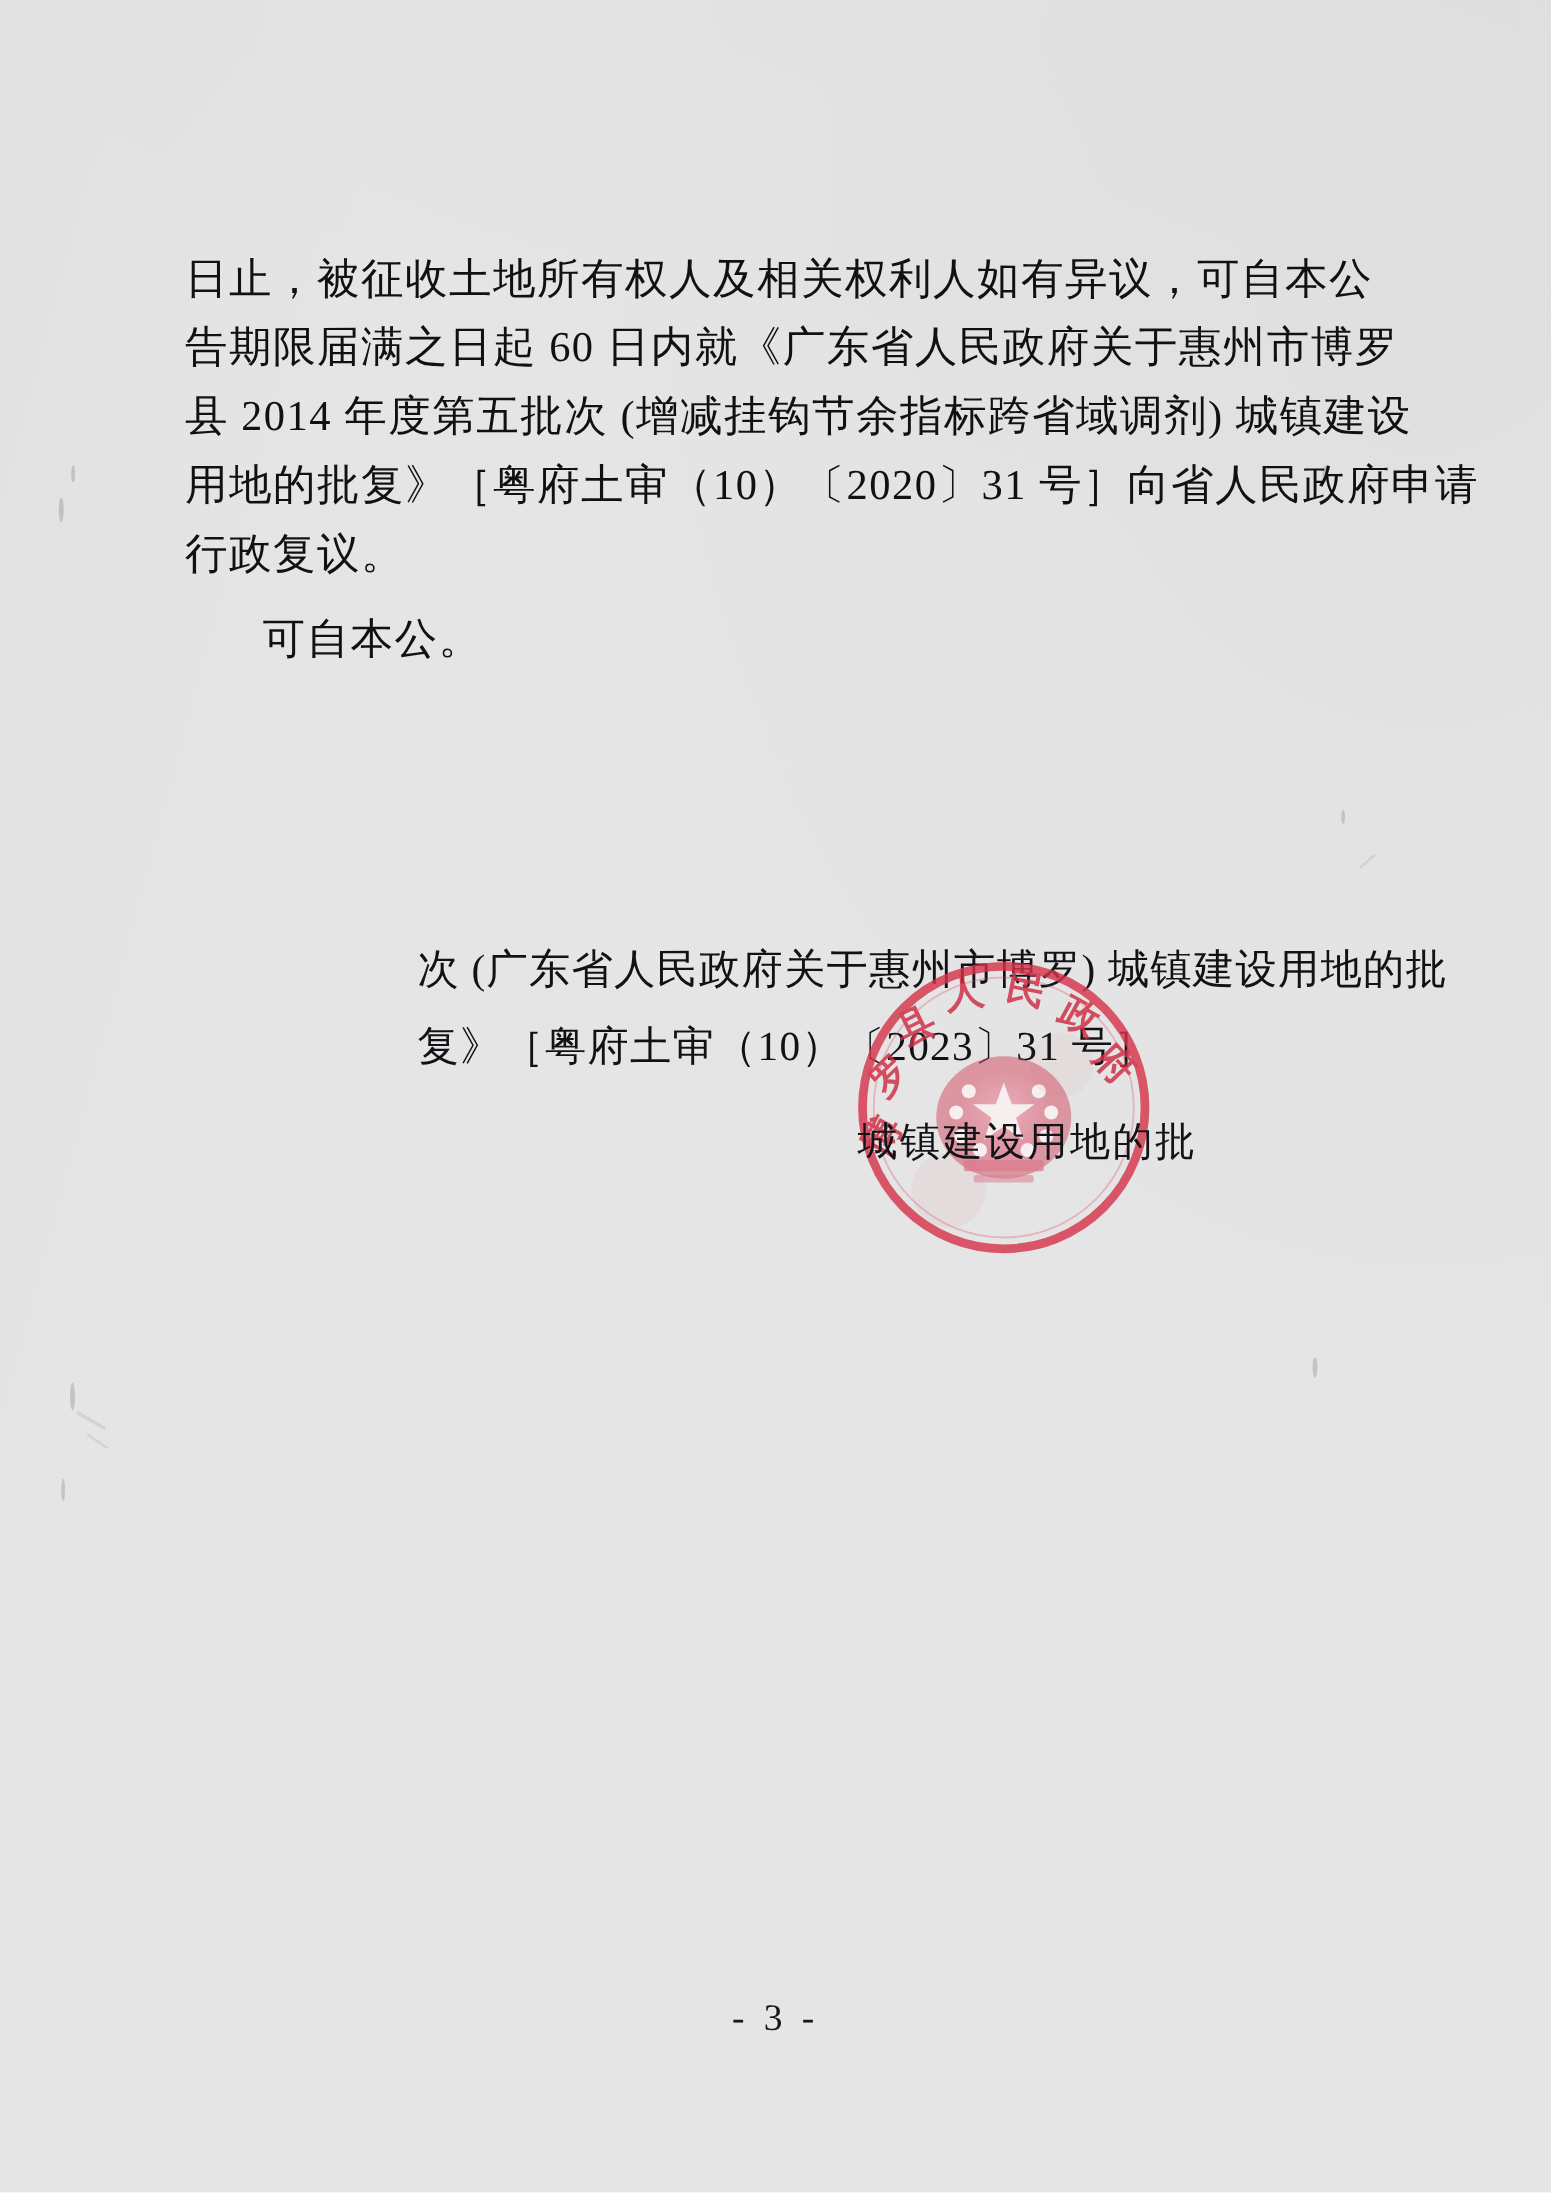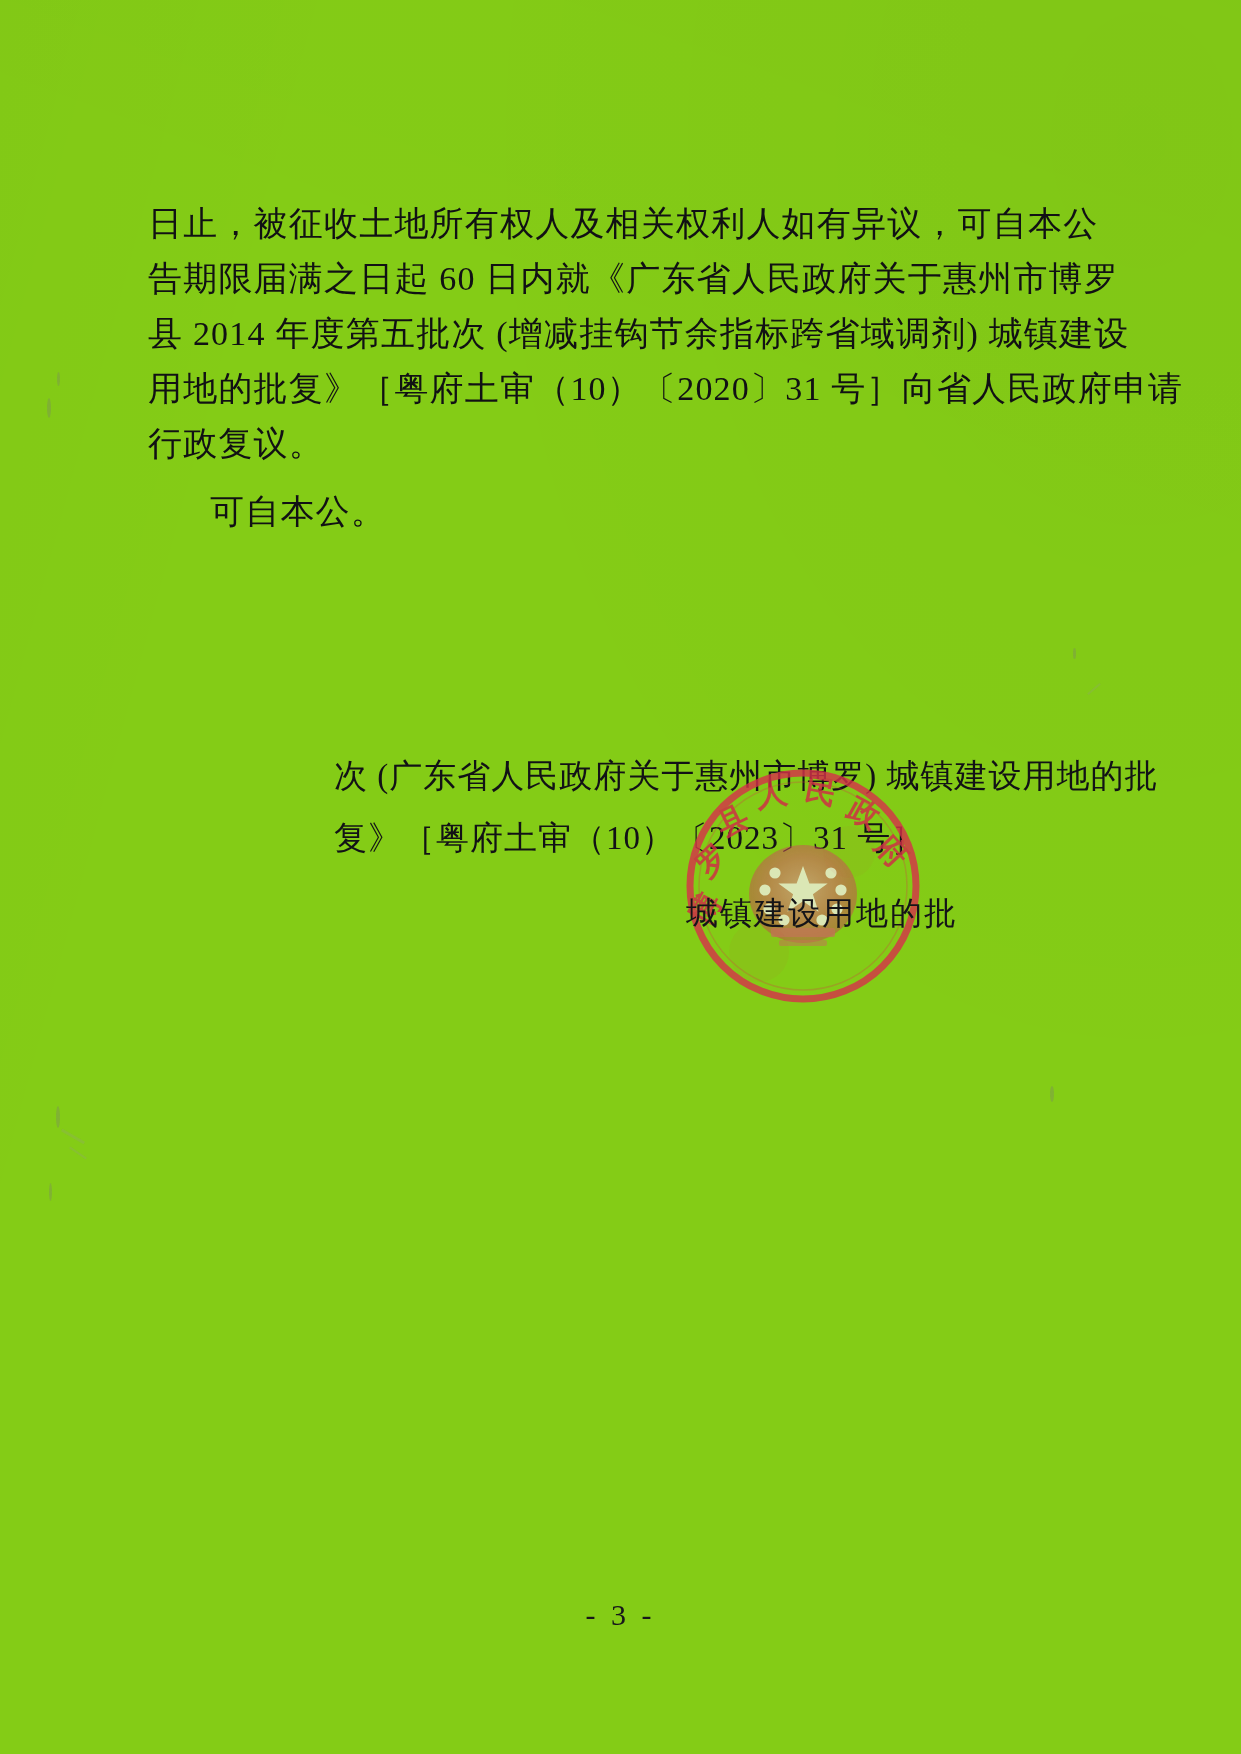--- a/index.html
+++ b/index.html
@@ -8,21 +8,21 @@
     background: #ffffff;
   }
   body {
     font-family: "Liberation Serif", "DejaVu Serif", serif;
   }
   #page {
     position: relative;
     width: 1241px;
     height: 1754px;
     margin: 0 auto;
-    background: #84cc16;
+    background: #e5e5e5;
     overflow: hidden;
   }
 
   
   .scan-tint {
     position: absolute;
     inset: 0;
     background:
       linear-gradient(105deg, rgba(0,0,0,0.014) 0%, rgba(0,0,0,0) 22%),
       linear-gradient(200deg, rgba(0,0,0,0.012) 0%, rgba(0,0,0,0) 30%),

